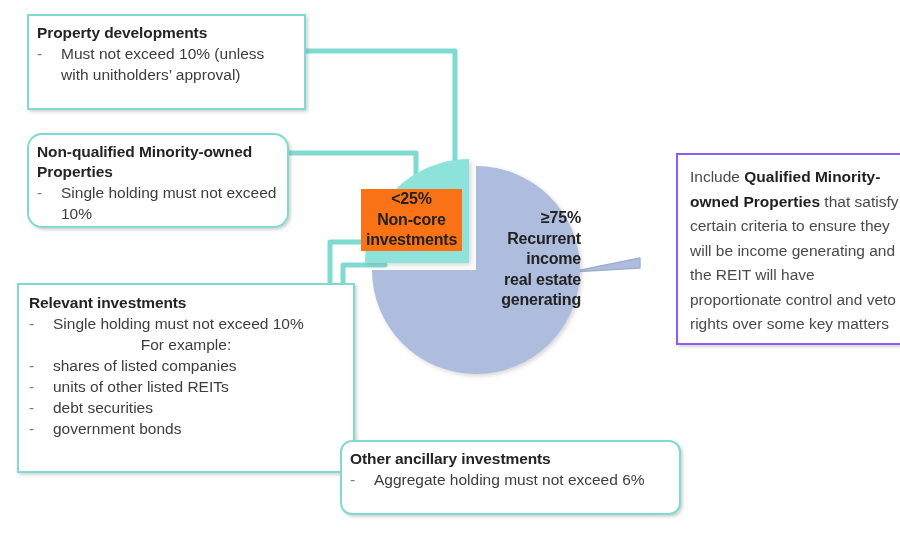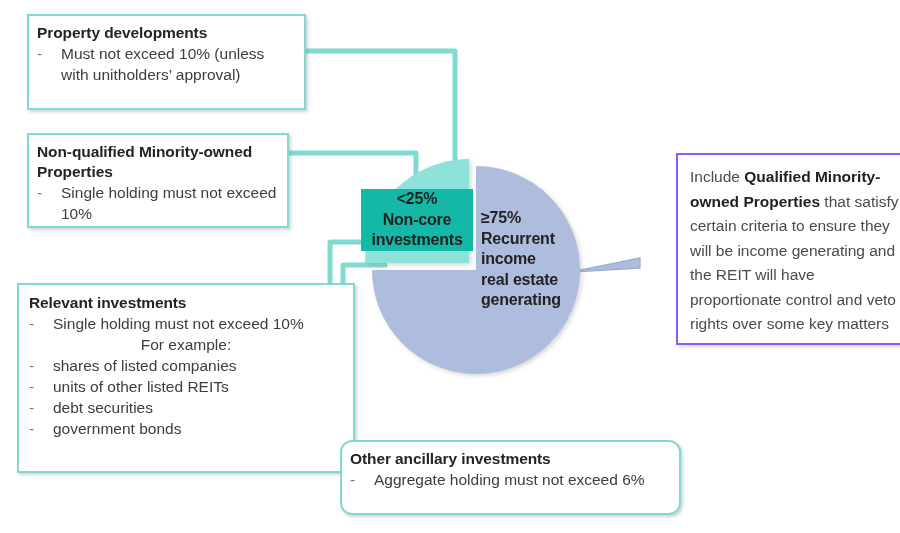--- a/index.html
+++ b/index.html
@@ -45,27 +45,27 @@
   .lbl{
     position:absolute;
     z-index:6;
     font-weight:bold;
     color:#222222;
     font-size:16px;
     line-height:20.5px;
     letter-spacing:-0.2px;
   }
   #noncore-label{
-    left:361px;top:189px;width:112px;
+    left:361px;top:189px;width:101px;
     text-align:center;
-    background:#14b8a6;
+    background:#f97316;
   }
   #recurrent-label{
     left:481px;top:208px;width:100px;
-    text-align:left;
+    text-align:right;
   }
 
   
   #rightbox .rt{
     font-size:15.5px;
     line-height:24.5px;
     color:#4a4a4a;
   }
   #rightbox .rt b{color:#1f1f1f;}
 </style>
@@ -116,21 +116,21 @@
   </div>
 
   <div class="box teal" style="left:27px;top:14px;width:279px;height:96px;padding:7px 10px 0 8px;">
     <div class="title">Property developments</div>
     <div class="bul">
       <span class="dash">-</span>
       <span class="txt">Must not exceed 10% (unless with unitholders’ approval)</span>
     </div>
   </div>
 
-  <div class="box teal" style="left:27px;top:133px;width:262px;height:95px;padding:7px 10px 0 8px;">
+  <div class="box teal" style="left:27px;top:133px;width:262px;height:95px;padding:7px 10px 0 8px;border-radius:15px;">
     <div class="title">Non-qualified Minority-owned Properties</div>
     <div class="bul">
       <span class="dash">-</span>
       <span class="txt">Single holding must not exceed 10%</span>
     </div>
   </div>
 
   <div class="box teal" style="left:17px;top:283px;width:338px;height:190px;padding:8px 10px 0 10px;">
     <div class="title">Relevant investments</div>
     <div class="bul">

